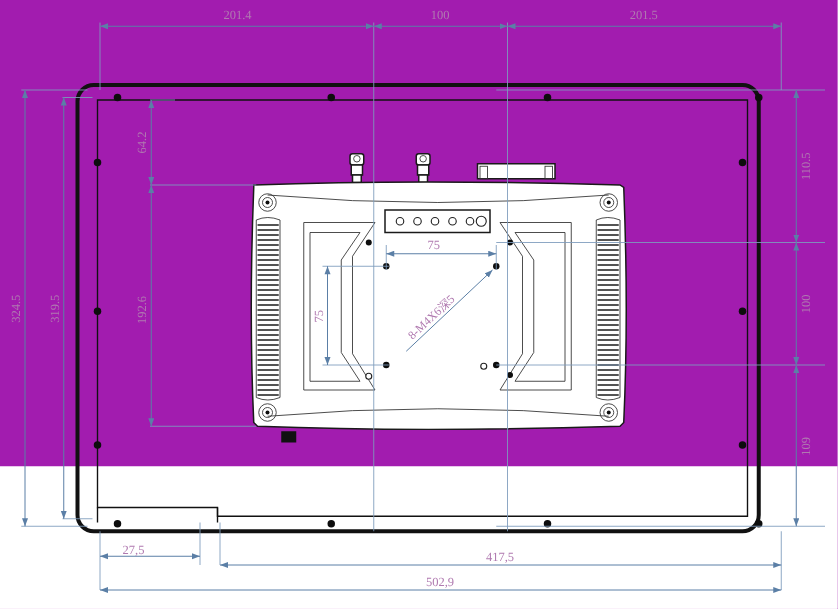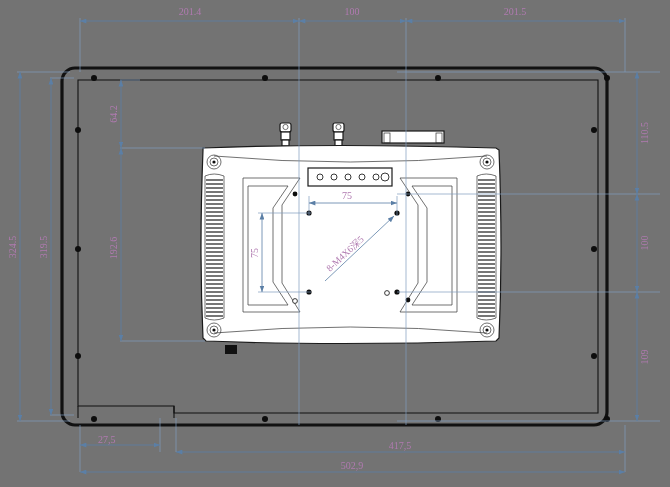--- a/index.html
+++ b/index.html
@@ -1,18 +1,18 @@
 <!DOCTYPE html>
 <html><head>
 <meta charset="utf-8">
 <style>
   html,body{margin:0;padding:0;background:#fff;}
   body{width:670px;height:487px;overflow:hidden;
        font-family:"Liberation Serif",serif;}
-  #stage{position:relative;width:670px;height:487px;background:#737373;}
+  #stage{position:relative;width:670px;height:373px;background:#a21caf;}
   svg.layer{position:absolute;left:0;top:0;width:670px;height:487px;overflow:visible;}
   .dimtxt{font-family:"Liberation Serif",serif;font-size:10px;fill:#b07ab0;}
   .dimtxt.small{font-size:9.5px;}
   .dimline{stroke:#5b7fa6;stroke-width:0.8;fill:none;}
   .extline{stroke:#7e9cbd;stroke-width:0.7;fill:none;}
   .arrow{fill:#5b7fa6;}
   .bezel-thick{stroke:#111;stroke-width:3.2;fill:none;}
   .bezel-thin{stroke:#111;stroke-width:1.1;fill:none;}
   .chassis{stroke:#1a1a1a;stroke-width:1.2;fill:#ffffff;}
   .chassis-thin{stroke:#333;stroke-width:0.7;fill:none;}

